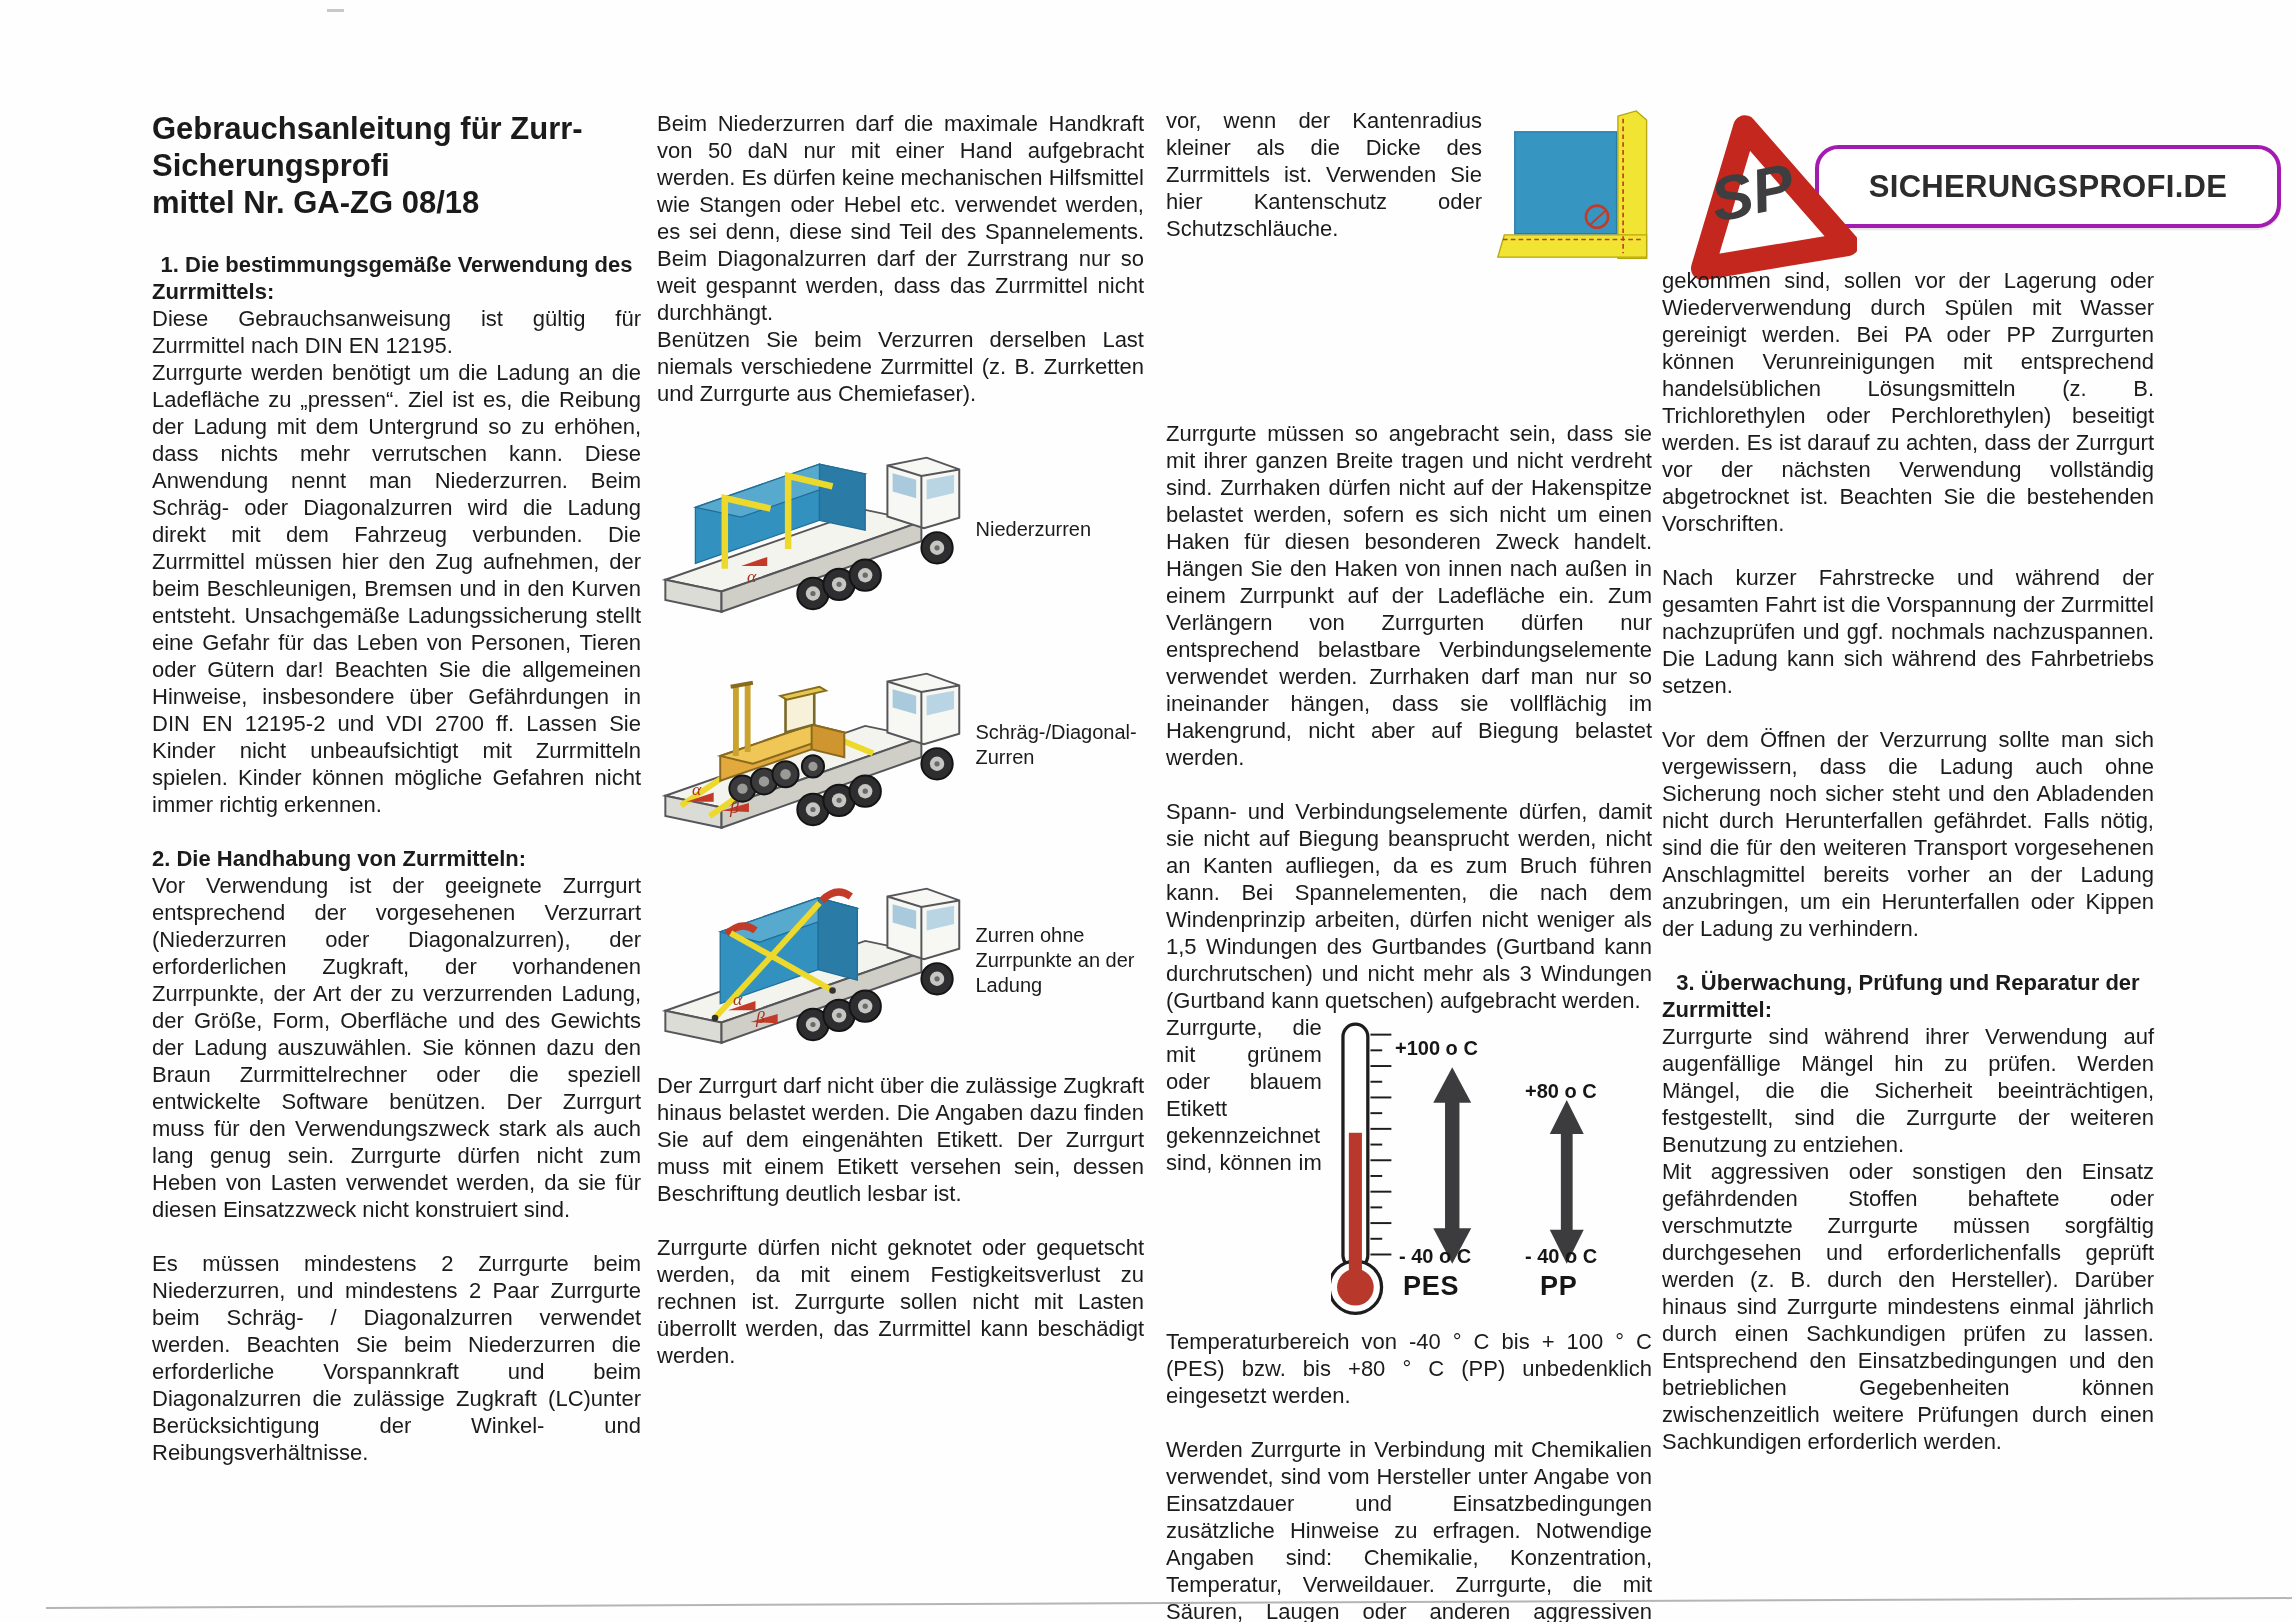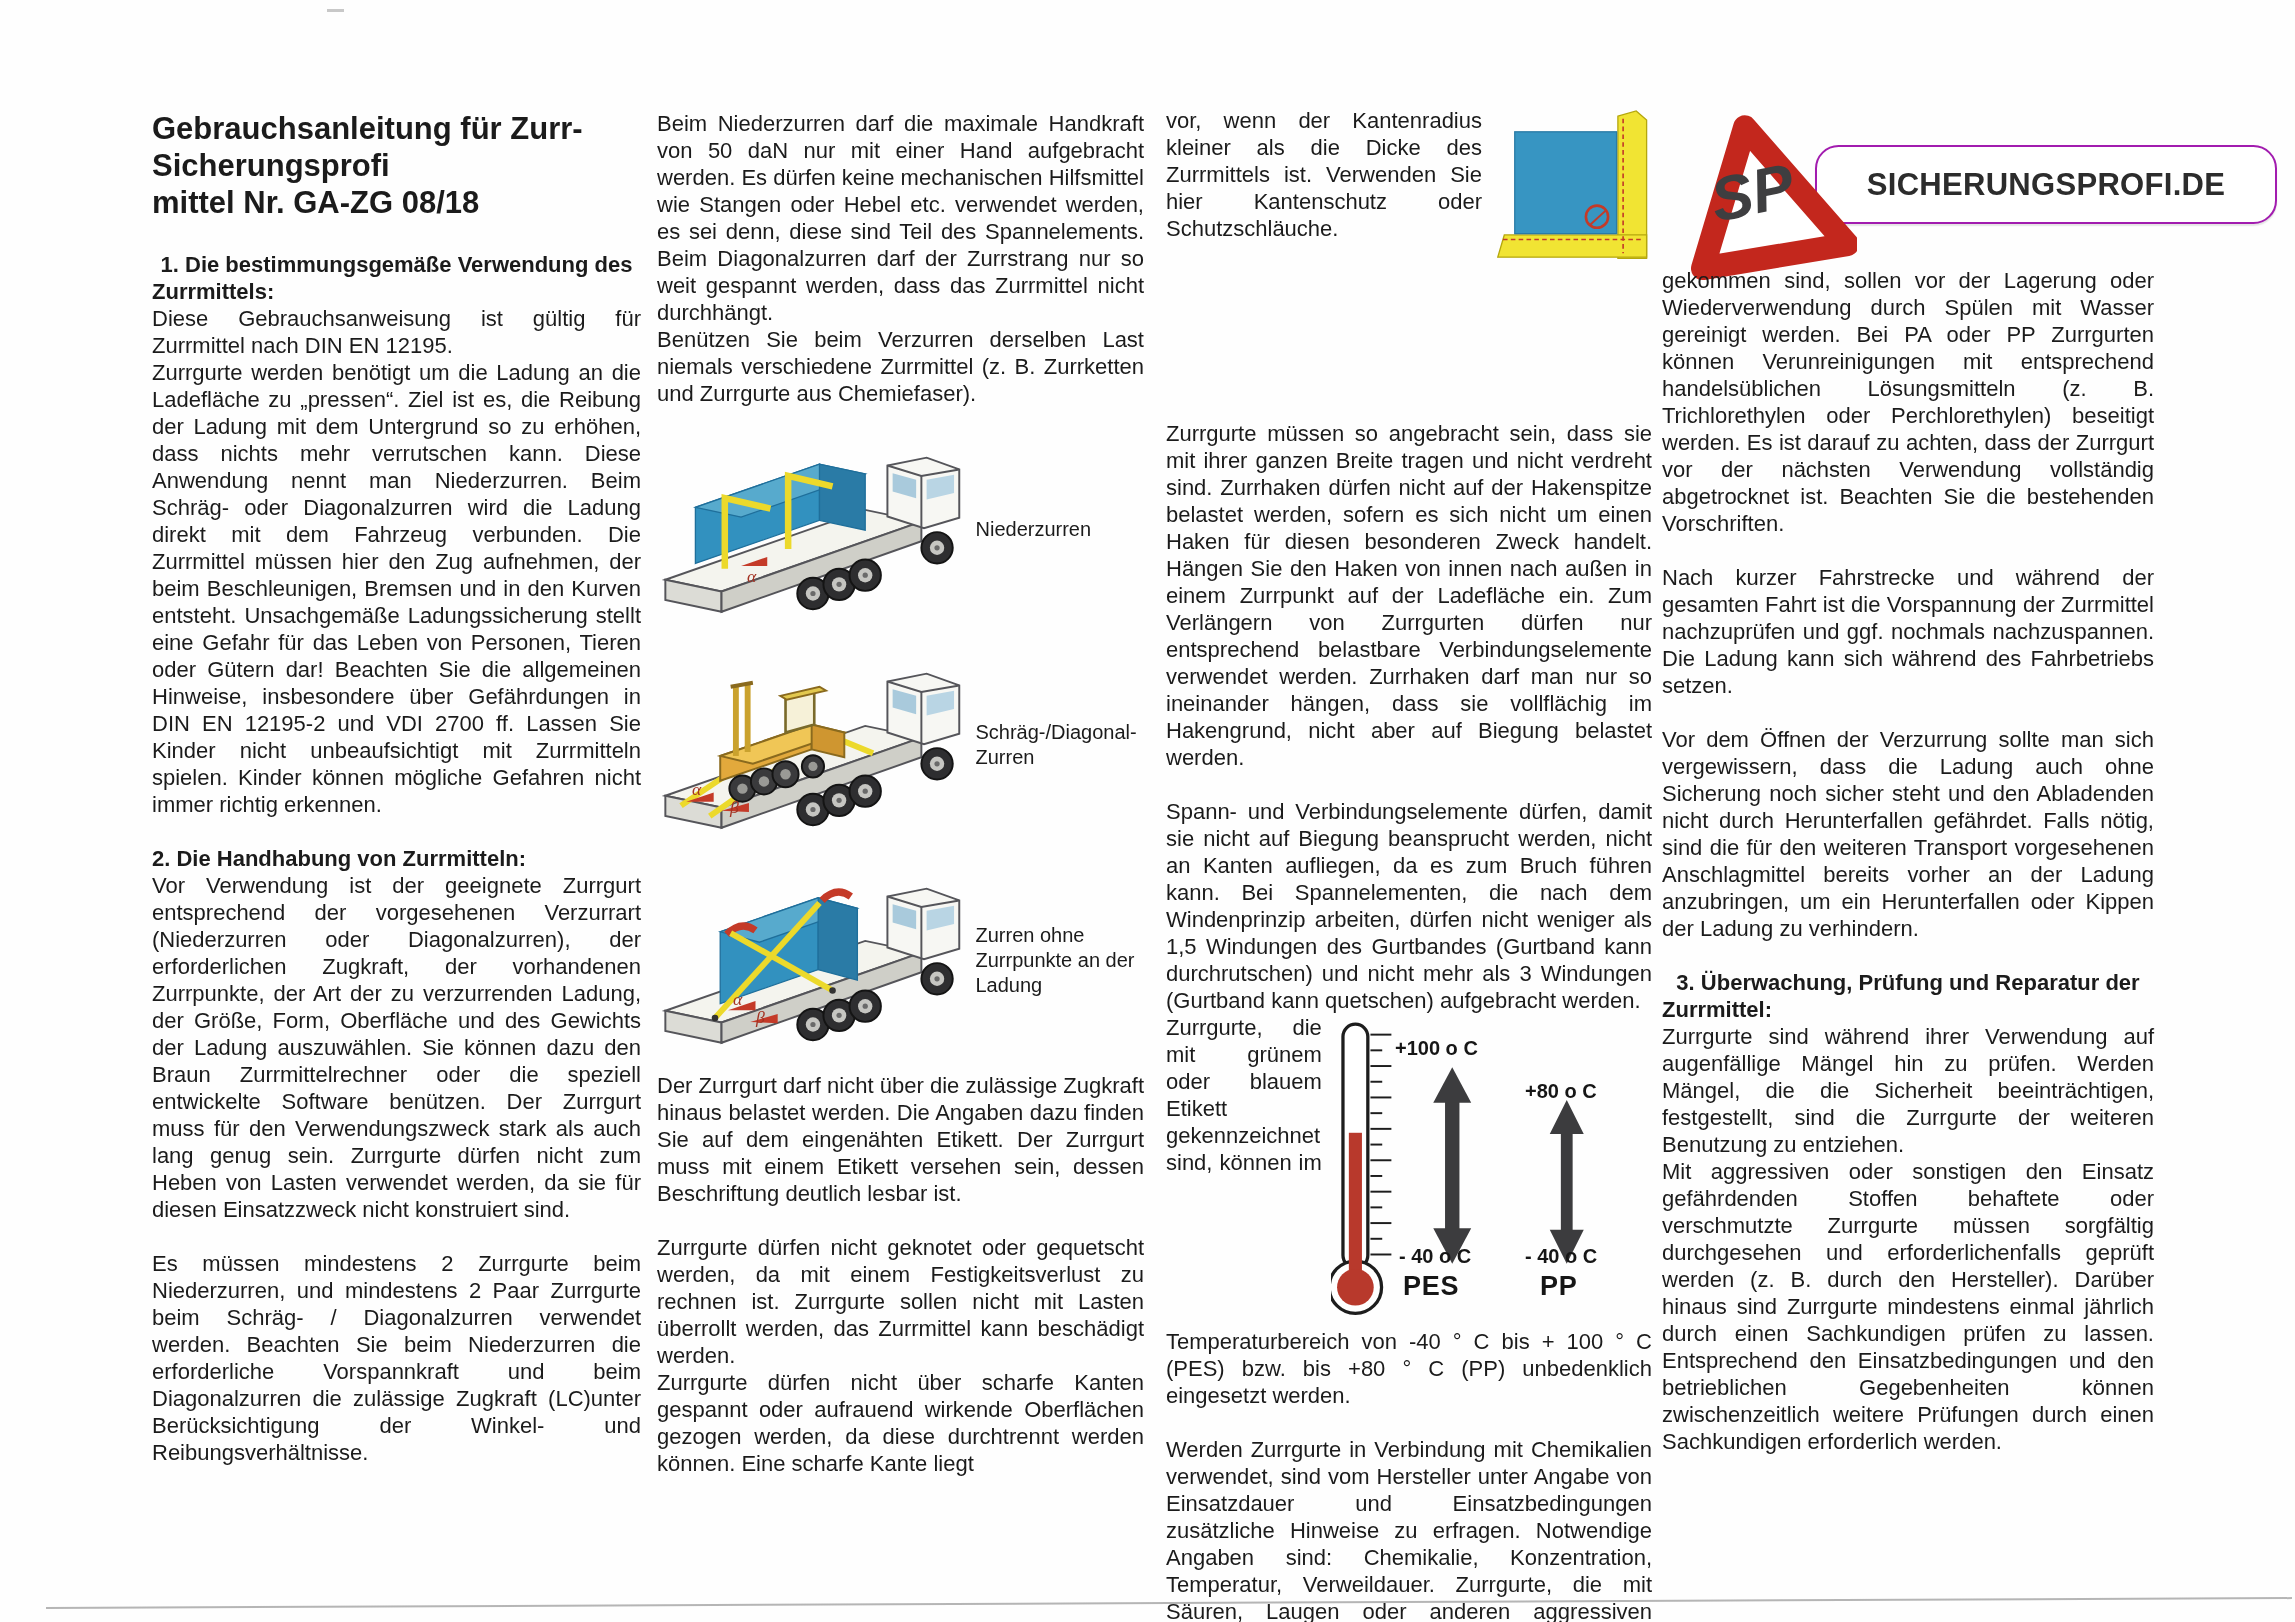--- a/index.html
+++ b/index.html
@@ -34,21 +34,21 @@
   
   .thermo-fig{float:right;width:321px;height:308px;margin:1.3px 0 5.2px 9.2px;position:relative}
   .clear{clear:both}
   .thermo-label{position:absolute;font-weight:bold;color:#161616;white-space:nowrap}
   .t-big{font-size:20px}
   .t-mat{font-size:27px;letter-spacing:0.7px}
 
   
   .logo{position:absolute;left:1661px;top:102px;width:622px;height:191px}
   .logo-pill{position:absolute;left:154px;top:43px;width:458px;height:75px;background:#ffffff;
-             border:2px solid #a21caf;border-radius:23.6px;display:flex;align-items:center;justify-content:center;
+             border:4px solid #a21caf;border-radius:23.6px;display:flex;align-items:center;justify-content:center;
              font-size:31px;font-weight:bold;color:#2c2c2c;letter-spacing:0.3px;
              box-shadow:0 2px 1.3px rgba(0,0,0,.10)}
   .logo-tri{position:absolute;left:0;top:0;width:196px;height:191px}
   .logo-sp{position:absolute;left:50px;top:60px;font-size:62px;line-height:62px;font-weight:bold;font-style:italic;
            color:#3e3e40;transform:rotate(-12deg)}
 
   
   .scan-line{position:absolute;left:46px;top:1602px;width:2246px;height:2px;background:#8d8d8d;
              transform:rotate(-0.25deg);opacity:.65}
   .top-dash{position:absolute;left:327px;top:9.2px;width:17px;height:2.6px;background:#9a9a9a;opacity:.55}
@@ -166,21 +166,20 @@
         <polygon points="142,254 184,242 184,256" fill="#c43a28"></polygon>
       </svg>
       <span class="angle" style="left:76px;top:135px">α</span>
       <span class="angle" style="left:99px;top:153px">β</span>
     </div>
     <div class="truck-label">Zurren ohne Zurrpunkte an der Ladung</div>
   </div>
 
   <p style="margin-top:6px">Der Zurrgurt darf nicht über die zulässige Zugkraft hinaus belastet werden. Die Angaben dazu finden Sie auf dem eingenähten Etikett. Der Zurrgurt muss mit einem Etikett versehen sein, dessen Beschriftung deutlich lesbar ist.</p>
   <p class="gap">Zurrgurte dürfen nicht geknotet oder gequetscht werden, da mit einem Festigkeitsverlust zu rechnen ist. Zurrgurte sollen nicht mit Lasten überrollt werden, das Zurrmittel kann beschädigt werden.</p>
-  <p>Zurrgurte dürfen nicht über scharfe Kanten gespannt oder aufrauend wirkende Oberflächen gezogen werden, da diese durchtrennt werden können. Eine scharfe Kante liegt</p>
 </div>
 
 <div class="col" id="col3">
   <div class="p1-row">
     <figure class="corner-fig" style="margin:0 0 6.5px 13px">
       <svg viewBox="0 0 240 265" width="157" height="173">
         <path d="M188,14 L216,6 L232,20 L232,232 L188,232 Z" fill="#f1e433" stroke="#b5a70c" stroke-width="2"></path>
         <polygon points="14,196 232,196 232,230 4,230" fill="#f1e433" stroke="#b5a70c" stroke-width="2"></polygon>
         <line x1="196" y1="18" x2="196" y2="224" stroke="#c43a28" stroke-width="2.5" stroke-dasharray="7,5"></line>
         <line x1="12" y1="203" x2="228" y2="203" stroke="#c43a28" stroke-width="2.5" stroke-dasharray="7,5"></line>

